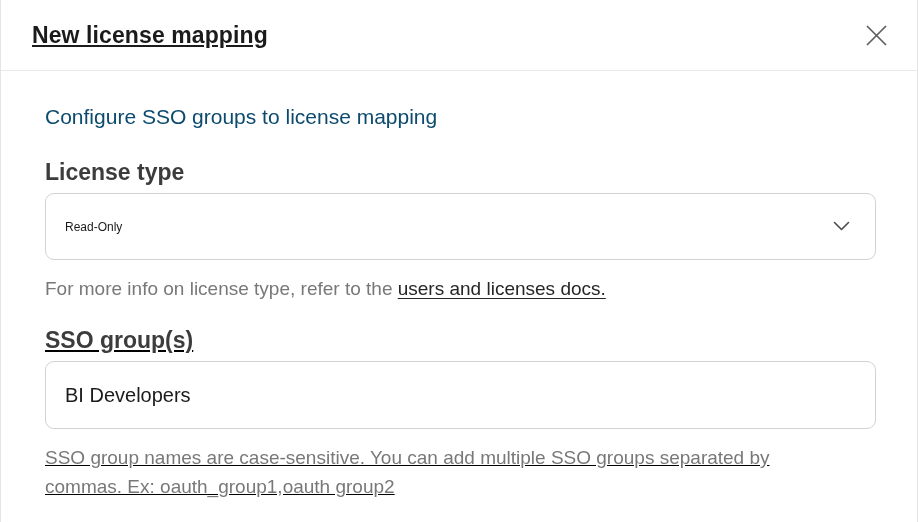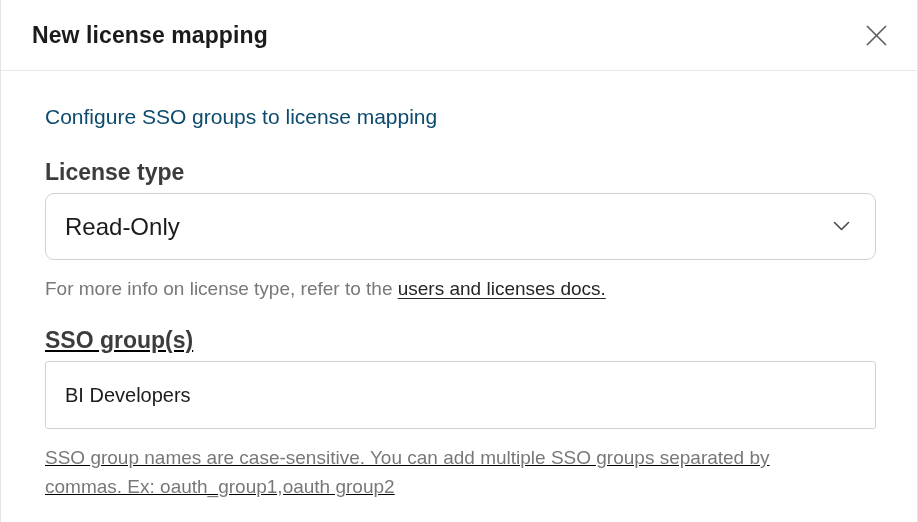--- a/index.html
+++ b/index.html
@@ -24,20 +24,21 @@
     height: 71px;
     box-sizing: border-box;
     padding: 0 27px 0 31px;
     border-bottom: 1px solid #e9e9e9;
   }
   .modal-title {
     font-size: 23px;
     font-weight: 700;
     color: #1b1b1b;
     letter-spacing: 0.1px;
+    text-decoration: underline;
   }
   .close-btn {
     background: none;
     border: none;
     padding: 0;
     margin: 0;
     width: 28px;
     height: 28px;
     display: flex;
     align-items: center;
@@ -67,29 +68,29 @@
     border: 1px solid #d2d2d2;
     border-radius: 9px;
     background: #ffffff;
     display: flex;
     align-items: center;
     justify-content: space-between;
     padding: 0 25px 0 19px;
     cursor: pointer;
   }
   .select-value {
-    font-size: 24px;
+    font-size: 12px;
     color: #1b1b1b;
   }
   .text-input {
     width: 100%;
     height: 68px;
     box-sizing: border-box;
     border: 1px solid #d2d2d2;
-    border-radius: 3px;
+    border-radius: 9px;
     background: #ffffff;
     padding: 16px 19px;
     font-size: 20px;
     color: #1b1b1b;
     font-family: "Liberation Sans", sans-serif;
     outline: none;
   }
   .help-text {
     font-size: 19px;
     color: #787878;

